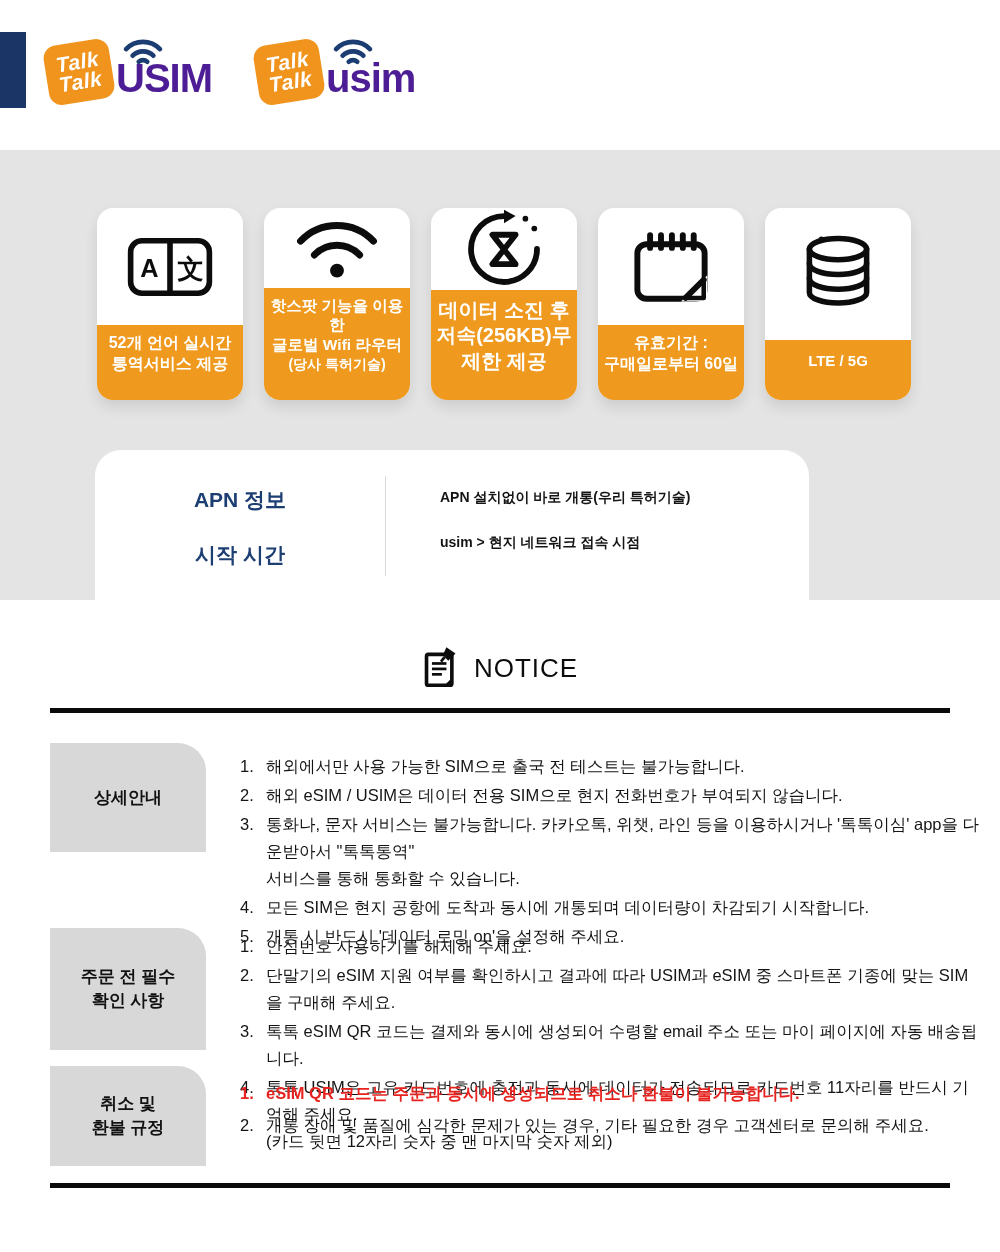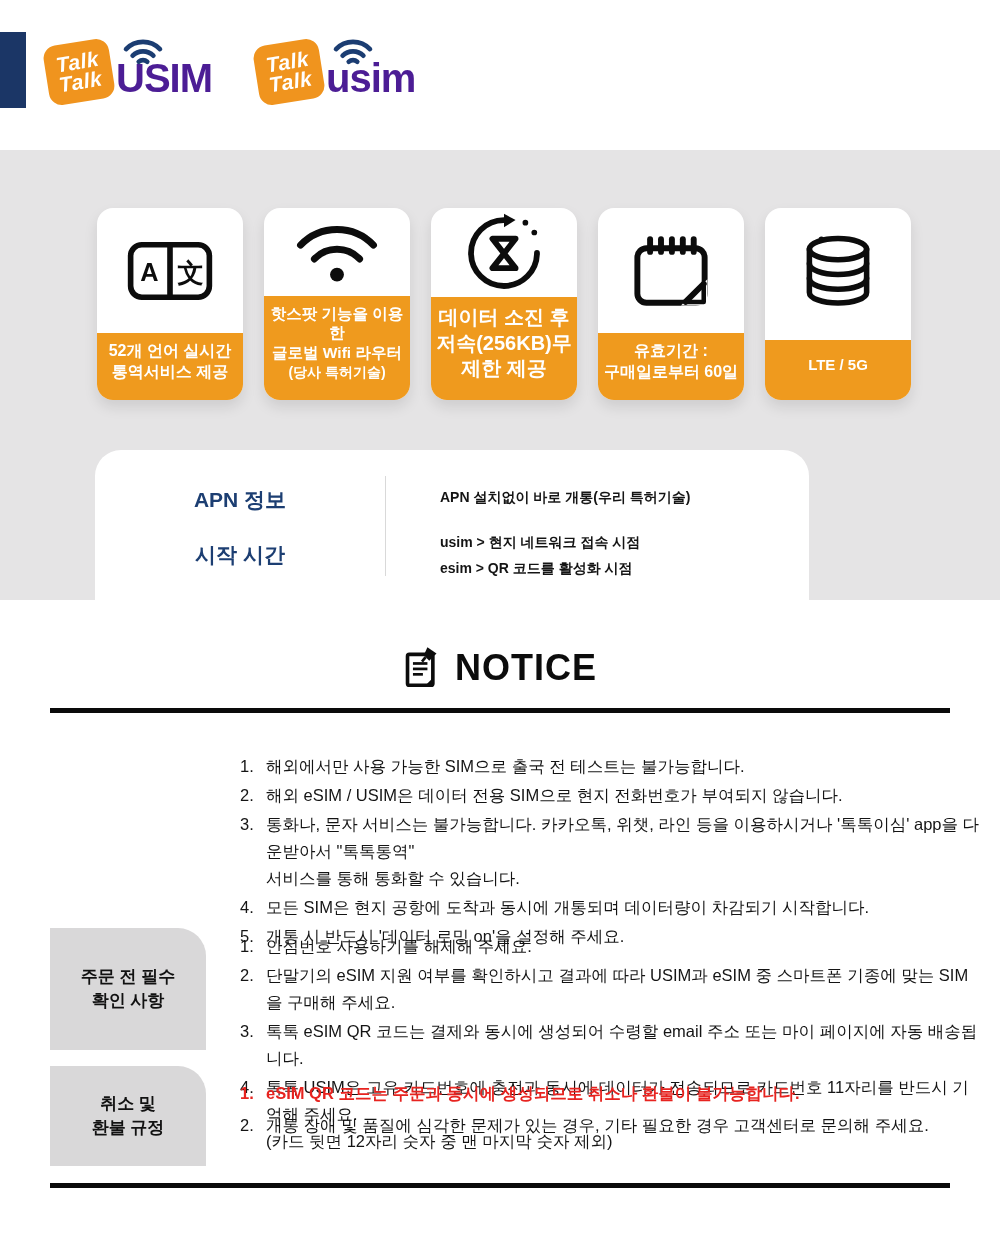--- a/index.html
+++ b/index.html
@@ -23,38 +23,38 @@
       background:linear-gradient(to bottom,rgba(255,255,255,.25),#fff 90%);}
 
   
   .gray-band{position:absolute;left:0;top:150px;width:1000px;height:450px;background:#E5E4E5;}
   .cards-row{position:absolute;left:97px;top:58px;display:flex;gap:21px;}
   .fcard{width:146px;height:192px;background:#fff;border-radius:16px;overflow:hidden;
          box-shadow:0 7px 14px rgba(0,0,0,.10);display:flex;flex-direction:column;}
   .fcard-icon{flex:1;display:flex;align-items:center;justify-content:center;}
   .fcard-label{background:#EF9A1E;color:#fff;font-weight:bold;text-align:center;
                display:flex;flex-direction:column;justify-content:center;
-               min-height:60px;padding:8px 3px 18px;box-sizing:border-box;
+               min-height:60px;padding:8px 3px 26px;box-sizing:border-box;
                font-size:16px;line-height:1.28;}
   .fcard-label .ln-sm{font-size:14px;font-weight:bold;margin-top:1px;}
   .fcard.compact .fcard-label{font-size:20px;}
   .fcard.big .fcard-label{font-size:15px;}
 
   
   .apn-card{position:absolute;left:95px;top:300px;width:714px;height:150px;background:#fff;
             border-radius:26px 26px 0 0;}
   .apn-divider{position:absolute;left:290px;top:26px;width:1px;height:100px;background:#D9D9D9;}
   .apn-label{position:absolute;left:0;width:290px;text-align:center;color:#1C3E72;
              font-size:21px;font-weight:bold;}
   .apn-val{position:absolute;left:345px;font-size:14px;font-weight:bold;color:#141414;}
 
   
   .notice-head{position:absolute;left:0;top:645px;width:1000px;display:flex;
                align-items:center;justify-content:center;gap:14px;}
-  .notice-title{font-size:36px;font-weight:bold;letter-spacing:1px;color:#0c0c0c;}
+  .notice-title{font-size:26px;font-weight:normal;letter-spacing:1px;color:#0c0c0c;}
   .rule{position:absolute;left:50px;width:900px;height:5px;background:#0a0a0a;}
   .rule-top{top:708px;} .rule-bottom{top:1183px;}
 
   .label-box{position:absolute;left:50px;width:156px;background:#D9D8D9;
              border-radius:0 28px 0 0;display:flex;align-items:center;justify-content:center;
              text-align:center;font-size:17px;font-weight:bold;color:#111;
              white-space:pre-line;line-height:1.4;}
   .items{position:absolute;left:240px;width:740px;}
   .itm{display:flex;font-size:16.5px;line-height:27px;margin-bottom:2px;color:#141414;}
   .itm .num{flex:0 0 26px;}
@@ -203,41 +203,41 @@
       </div>
 
     </div>
 
     <div class="apn-card">
       <div class="apn-divider"></div>
       <div class="apn-label" style="top:36px">APN 정보</div>
       <div class="apn-val" style="top:39px">APN 설치없이 바로 개통(우리 특허기술)</div>
       <div class="apn-label" style="top:91px">시작 시간</div>
       <div class="apn-val" style="top:84px">usim &gt; 현지 네트워크 접속 시점</div>
-      <div class="apn-val" style="top:110px">esim &gt; QR 코드를 활성화 시점</div>
     </div>
   </div>
 
   <div class="notice-head">
     <span>
       <svg width="38" height="46" viewBox="0 0 42 50" fill="none" stroke="#0c0c0c" stroke-width="4" stroke-linejoin="round">
         <rect x="5" y="10" width="28" height="34" rx="2"></rect>
         <line x1="11" y1="20" x2="27" y2="20" stroke-width="3"></line>
         <line x1="11" y1="26" x2="27" y2="26" stroke-width="3"></line>
         <line x1="11" y1="32" x2="22" y2="32" stroke-width="3"></line>
         <polygon points="27,2 37,9 29,17 23,11" fill="#0c0c0c" stroke="none"></polygon>
         <line x1="25" y1="13" x2="21" y2="18" stroke-width="3"></line>
         <polygon points="25,44 34,35 34,44" fill="#0c0c0c" stroke="none"></polygon>
       </svg>
     </span>
     <span class="notice-title">NOTICE</span>
   </div>
 
   <div class="rule rule-top"></div>
 
+  <div class="label-box" style="top:743px;height:109px">상세안내</div>
   <div class="items" style="top:753px">
     <div class="itm">
         <span class="num">1.</span>
         <span class="txt">해외에서만 사용 가능한 SIM으로 출국 전 테스트는 불가능합니다.</span>
       </div>
     <div class="itm">
         <span class="num">2.</span>
         <span class="txt">해외 eSIM / USIM은 데이터 전용 SIM으로 현지 전화번호가 부여되지 않습니다.</span>
       </div>
     <div class="itm">

